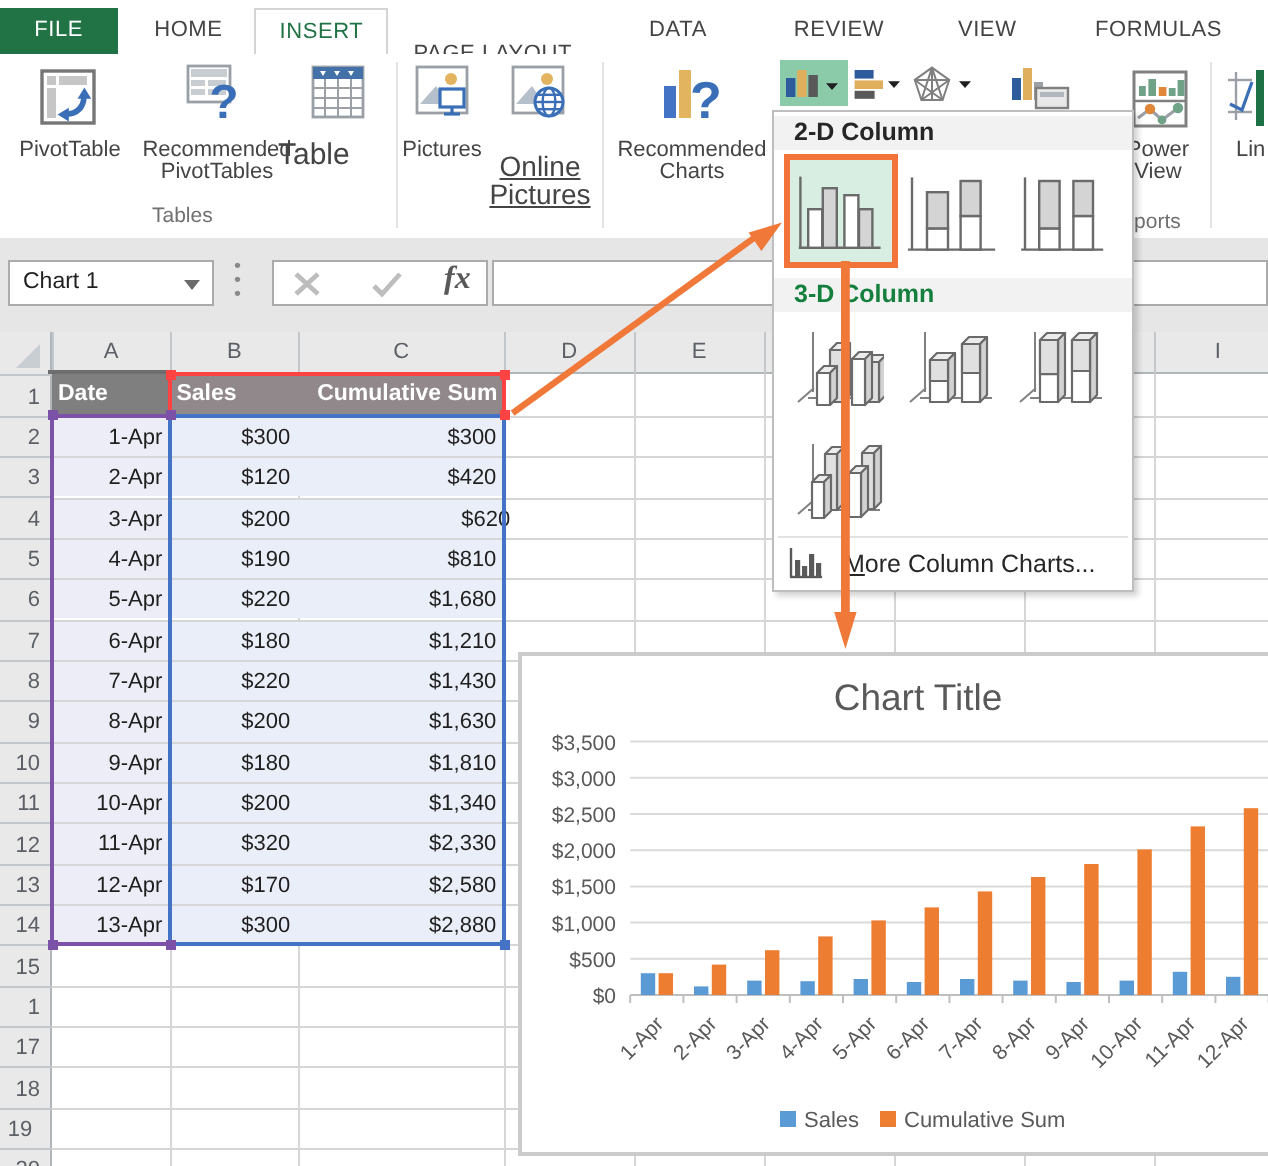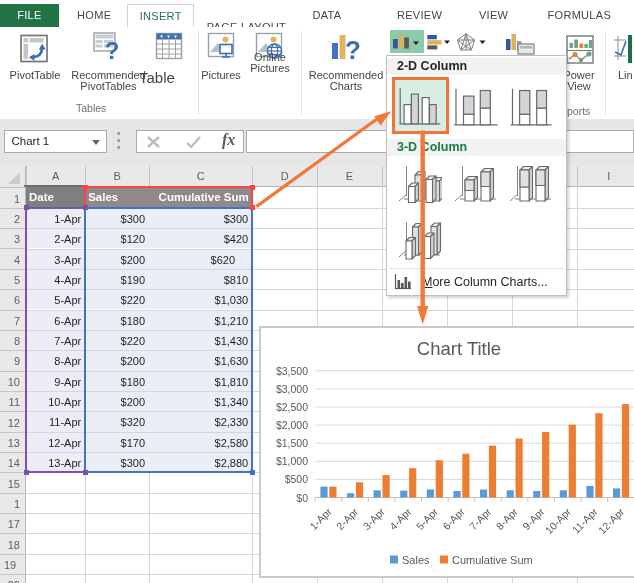--- a/index.html
+++ b/index.html
@@ -9,21 +9,21 @@
 .cell{position:absolute;font-size:11px;color:#1f1f1f;line-height:1;}
 .hdrtxt{position:absolute;font-size:11px;color:#5c6066;line-height:1;}
 svg{display:block;}
 </style></head><body>
 
 <div class="ab" style="left:0;top:0;width:634px;height:27px;background:#fff;border-bottom:1px solid #d4d4d4;"></div>
 <div class="tab" style="left:0;width:58.7px;background:#217346;color:#fff;">FILE</div>
 <div class="tab" style="left:127px;width:65.4px;background:#fff;border:1px solid #d4d4d4;border-bottom:none;color:#217346;height:24px;">INSERT</div>
 <div class="tab" style="left:39.2px;width:110px;">HOME</div>
 <div class="tab" style="left:191.4px;width:110px;margin-top:12px;">PAGE LAYOUT</div>
-<div class="tab" style="left:272px;width:110px;">DATA</div>
+<div class="tab" style="left:284px;width:110px;">DATA</div>
 <div class="tab" style="left:364.5px;width:110px;">REVIEW</div>
 <div class="tab" style="left:438.6px;width:110px;">VIEW</div>
 <div class="tab" style="left:524.3px;width:110px;">FORMULAS</div>
 <div class="ab" style="left:0;top:27px;width:634px;height:91.5px;background:#fff;border-bottom:1px solid #d4d4d4;"></div>
 <div class="ab" style="left:198px;top:31px;width:1px;height:83px;background:#e2e2e2;"></div>
 <div class="ab" style="left:301px;top:31px;width:1px;height:83px;background:#e2e2e2;"></div>
 <div class="ab" style="left:605px;top:31px;width:1px;height:83px;background:#e2e2e2;"></div>
 <svg class="ab" style="left:20px;top:34px;" width="28" height="29" viewBox="0 0 28 29">
 <rect x="1" y="1.5" width="26" height="26" fill="#fff" stroke="#767676" stroke-width="1.7"></rect>
 <rect x="3.5" y="4" width="4.5" height="4.5" fill="#c6c6c6"></rect>
@@ -71,21 +71,21 @@
 <svg class="ab" style="left:255px;top:32px;" width="28" height="28" viewBox="0 0 28 28">
     <rect x="1.5" y="1.5" width="25" height="23" fill="#fff" stroke="#9aa0a6" stroke-width="1.4"></rect>
     <circle cx="18.5" cy="7.5" r="3" fill="#e2b45f"></circle>
     <path d="M3 20 l8-9 6 9 z" fill="#b5c0cc"></path>
     <circle cx="19.5" cy="19" r="7" fill="#fff" stroke="#3a6fb8" stroke-width="1.5"></circle>
     <ellipse cx="19.5" cy="19" rx="3.2" ry="7" fill="none" stroke="#3a6fb8" stroke-width="1.2"></ellipse>
     <line x1="12.5" y1="19" x2="26.5" y2="19" stroke="#3a6fb8" stroke-width="1.2"></line>
     <line x1="13.4" y1="15.4" x2="25.6" y2="15.4" stroke="#3a6fb8" stroke-width="1.2"></line>
     <line x1="13.4" y1="22.6" x2="25.6" y2="22.6" stroke="#3a6fb8" stroke-width="1.2"></line>
   </svg>
-<div style="position:absolute;font-size:11px;color:#444;text-align:center;line-height:1;left:239px;top:52px;width:62px;">Online<br>Pictures</div>
+<div style="position:absolute;font-size:14px;color:#444;text-align:center;line-height:1;left:239px;top:76px;width:62px;text-decoration:underline;">Online<br>Pictures</div>
 <svg class="ab" style="left:330px;top:31px;" width="32" height="32" viewBox="0 0 32 32">
 <rect x="2" y="12" width="6" height="16" fill="#4472c4"></rect>
 <rect x="9.5" y="4" width="6" height="24" fill="#e2b45f"></rect>
 <text x="23" y="28" font-family="Liberation Sans" font-size="26" font-weight="bold" fill="#3a6fb8" text-anchor="middle">?</text>
 </svg>
 <div style="position:absolute;font-size:11px;color:#444;text-align:center;line-height:1;left:305px;top:70px;width:82px;">Recommended<br>Charts</div>
 <div class="ab" style="left:389.5px;top:29.5px;width:34px;height:23.5px;background:#8ccbaa;"></div>
 <svg class="ab" style="left:389.5px;top:29.5px;" width="34" height="23.5" viewBox="0 0 34 23.5">
 <rect x="3" y="9" width="4.7" height="9.5" fill="#2e5b9c"></rect>
 <rect x="8.6" y="5" width="4.7" height="13.5" fill="#dfaf5e"></rect>
@@ -249,31 +249,31 @@
 <div class="cell" style="left:149.1px;top:213.9px;width:99.1px;text-align:right;">$300</div>
 <div class="ab" style="left:27.0px;top:229.1px;width:58.2px;height:19.35px;background:#ecedf6;"></div>
 <div class="ab" style="left:86.2px;top:229.1px;width:166.0px;height:19.35px;background:#eaeef8;"></div>
 <div class="cell" style="left:26.0px;top:234.3px;width:55.2px;text-align:right;">2-Apr</div>
 <div class="cell" style="left:85.2px;top:234.3px;width:59.9px;text-align:right;">$120</div>
 <div class="cell" style="left:149.1px;top:234.3px;width:99.1px;text-align:right;">$420</div>
 <div class="ab" style="left:27.0px;top:249.5px;width:58.2px;height:19.35px;background:#ecedf6;"></div>
 <div class="ab" style="left:86.2px;top:249.5px;width:166.0px;height:19.35px;background:#eaeef8;"></div>
 <div class="cell" style="left:26.0px;top:254.7px;width:55.2px;text-align:right;">3-Apr</div>
 <div class="cell" style="left:85.2px;top:254.7px;width:59.9px;text-align:right;">$200</div>
-<div class="cell" style="left:136px;top:254.7px;width:99.1px;text-align:right;">$620</div>
+<div class="cell" style="left:156px;top:254.7px;width:99.1px;text-align:right;">$620</div>
 <div class="ab" style="left:27.0px;top:269.8px;width:58.2px;height:19.35px;background:#ecedf6;"></div>
 <div class="ab" style="left:86.2px;top:269.8px;width:166.0px;height:19.35px;background:#eaeef8;"></div>
 <div class="cell" style="left:26.0px;top:275.0px;width:55.2px;text-align:right;">4-Apr</div>
 <div class="cell" style="left:85.2px;top:275.0px;width:59.9px;text-align:right;">$190</div>
 <div class="cell" style="left:149.1px;top:275.0px;width:99.1px;text-align:right;">$810</div>
 <div class="ab" style="left:27.0px;top:290.1px;width:58.2px;height:19.35px;background:#ecedf6;"></div>
 <div class="ab" style="left:86.2px;top:290.1px;width:166.0px;height:19.35px;background:#eaeef8;"></div>
 <div class="cell" style="left:26.0px;top:295.3px;width:55.2px;text-align:right;">5-Apr</div>
 <div class="cell" style="left:85.2px;top:295.3px;width:59.9px;text-align:right;">$220</div>
-<div class="cell" style="left:149.1px;top:295.3px;width:99.1px;text-align:right;">$1,030</div>
+<div class="cell" style="left:149.1px;top:295.3px;width:99.1px;text-align:right;">$1,680</div>
 <div class="ab" style="left:27.0px;top:310.5px;width:58.2px;height:19.35px;background:#ecedf6;"></div>
 <div class="ab" style="left:86.2px;top:310.5px;width:166.0px;height:19.35px;background:#eaeef8;"></div>
 <div class="cell" style="left:26.0px;top:315.7px;width:55.2px;text-align:right;">6-Apr</div>
 <div class="cell" style="left:85.2px;top:315.7px;width:59.9px;text-align:right;">$180</div>
 <div class="cell" style="left:149.1px;top:315.7px;width:99.1px;text-align:right;">$1,210</div>
 <div class="ab" style="left:27.0px;top:330.9px;width:58.2px;height:19.35px;background:#ecedf6;"></div>
 <div class="ab" style="left:86.2px;top:330.9px;width:166.0px;height:19.35px;background:#eaeef8;"></div>
 <div class="cell" style="left:26.0px;top:336.1px;width:55.2px;text-align:right;">7-Apr</div>
 <div class="cell" style="left:85.2px;top:336.1px;width:59.9px;text-align:right;">$220</div>
 <div class="cell" style="left:149.1px;top:336.1px;width:99.1px;text-align:right;">$1,430</div>

